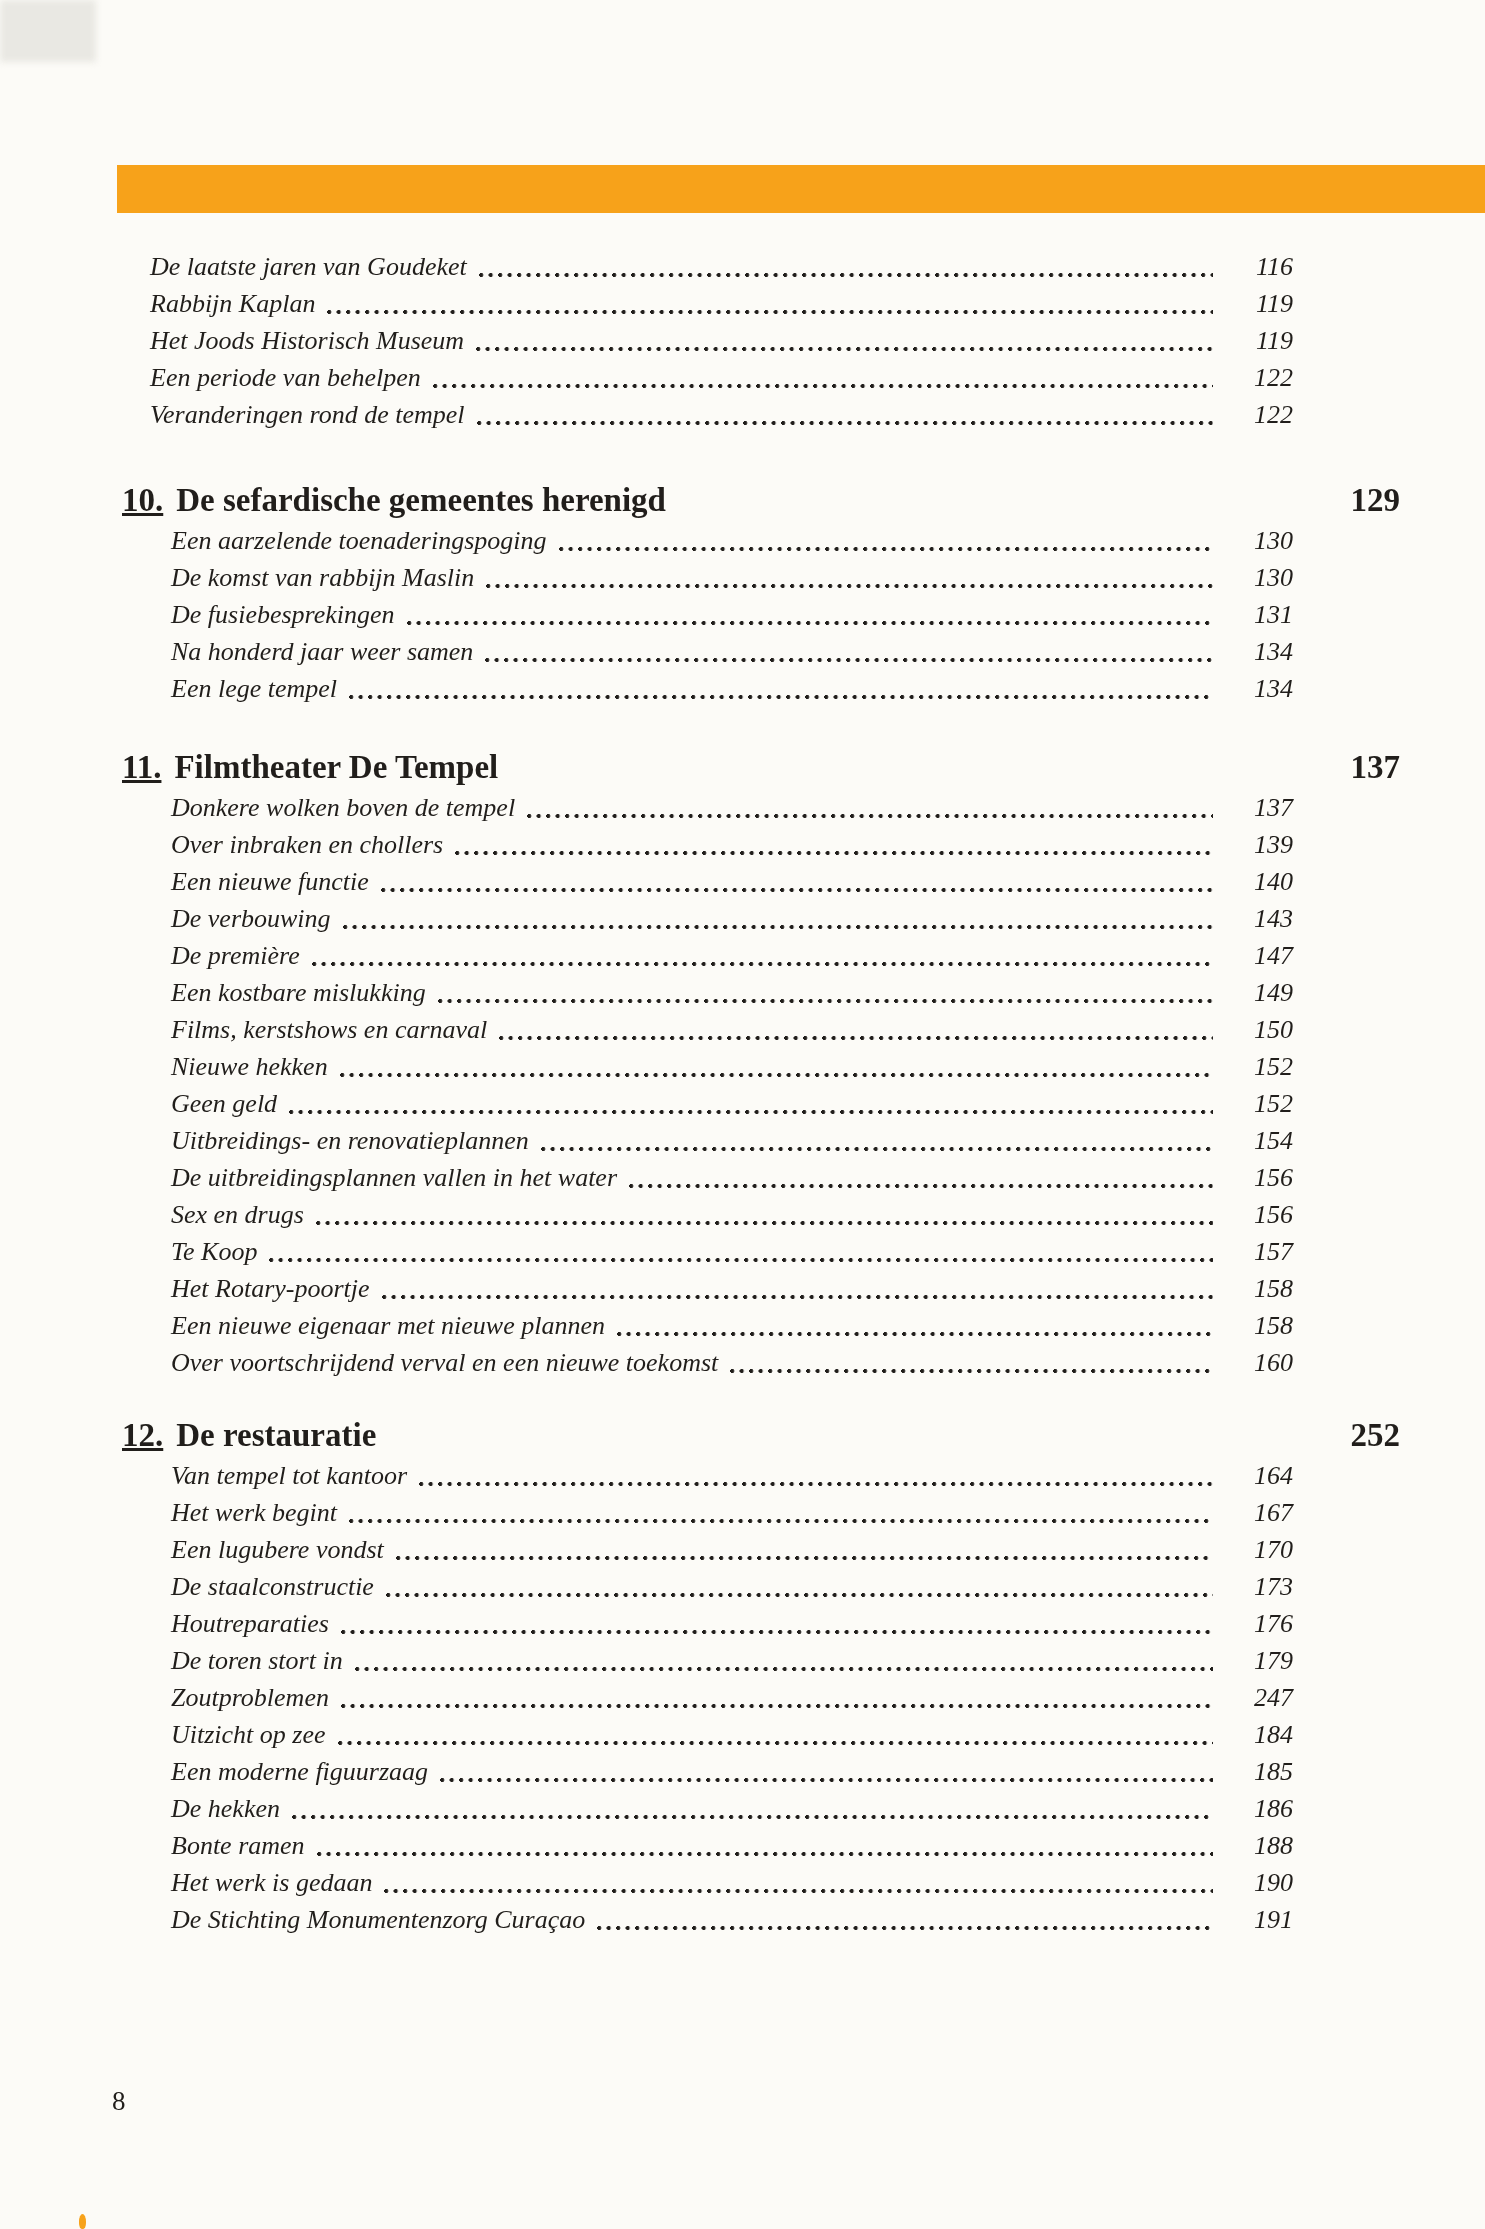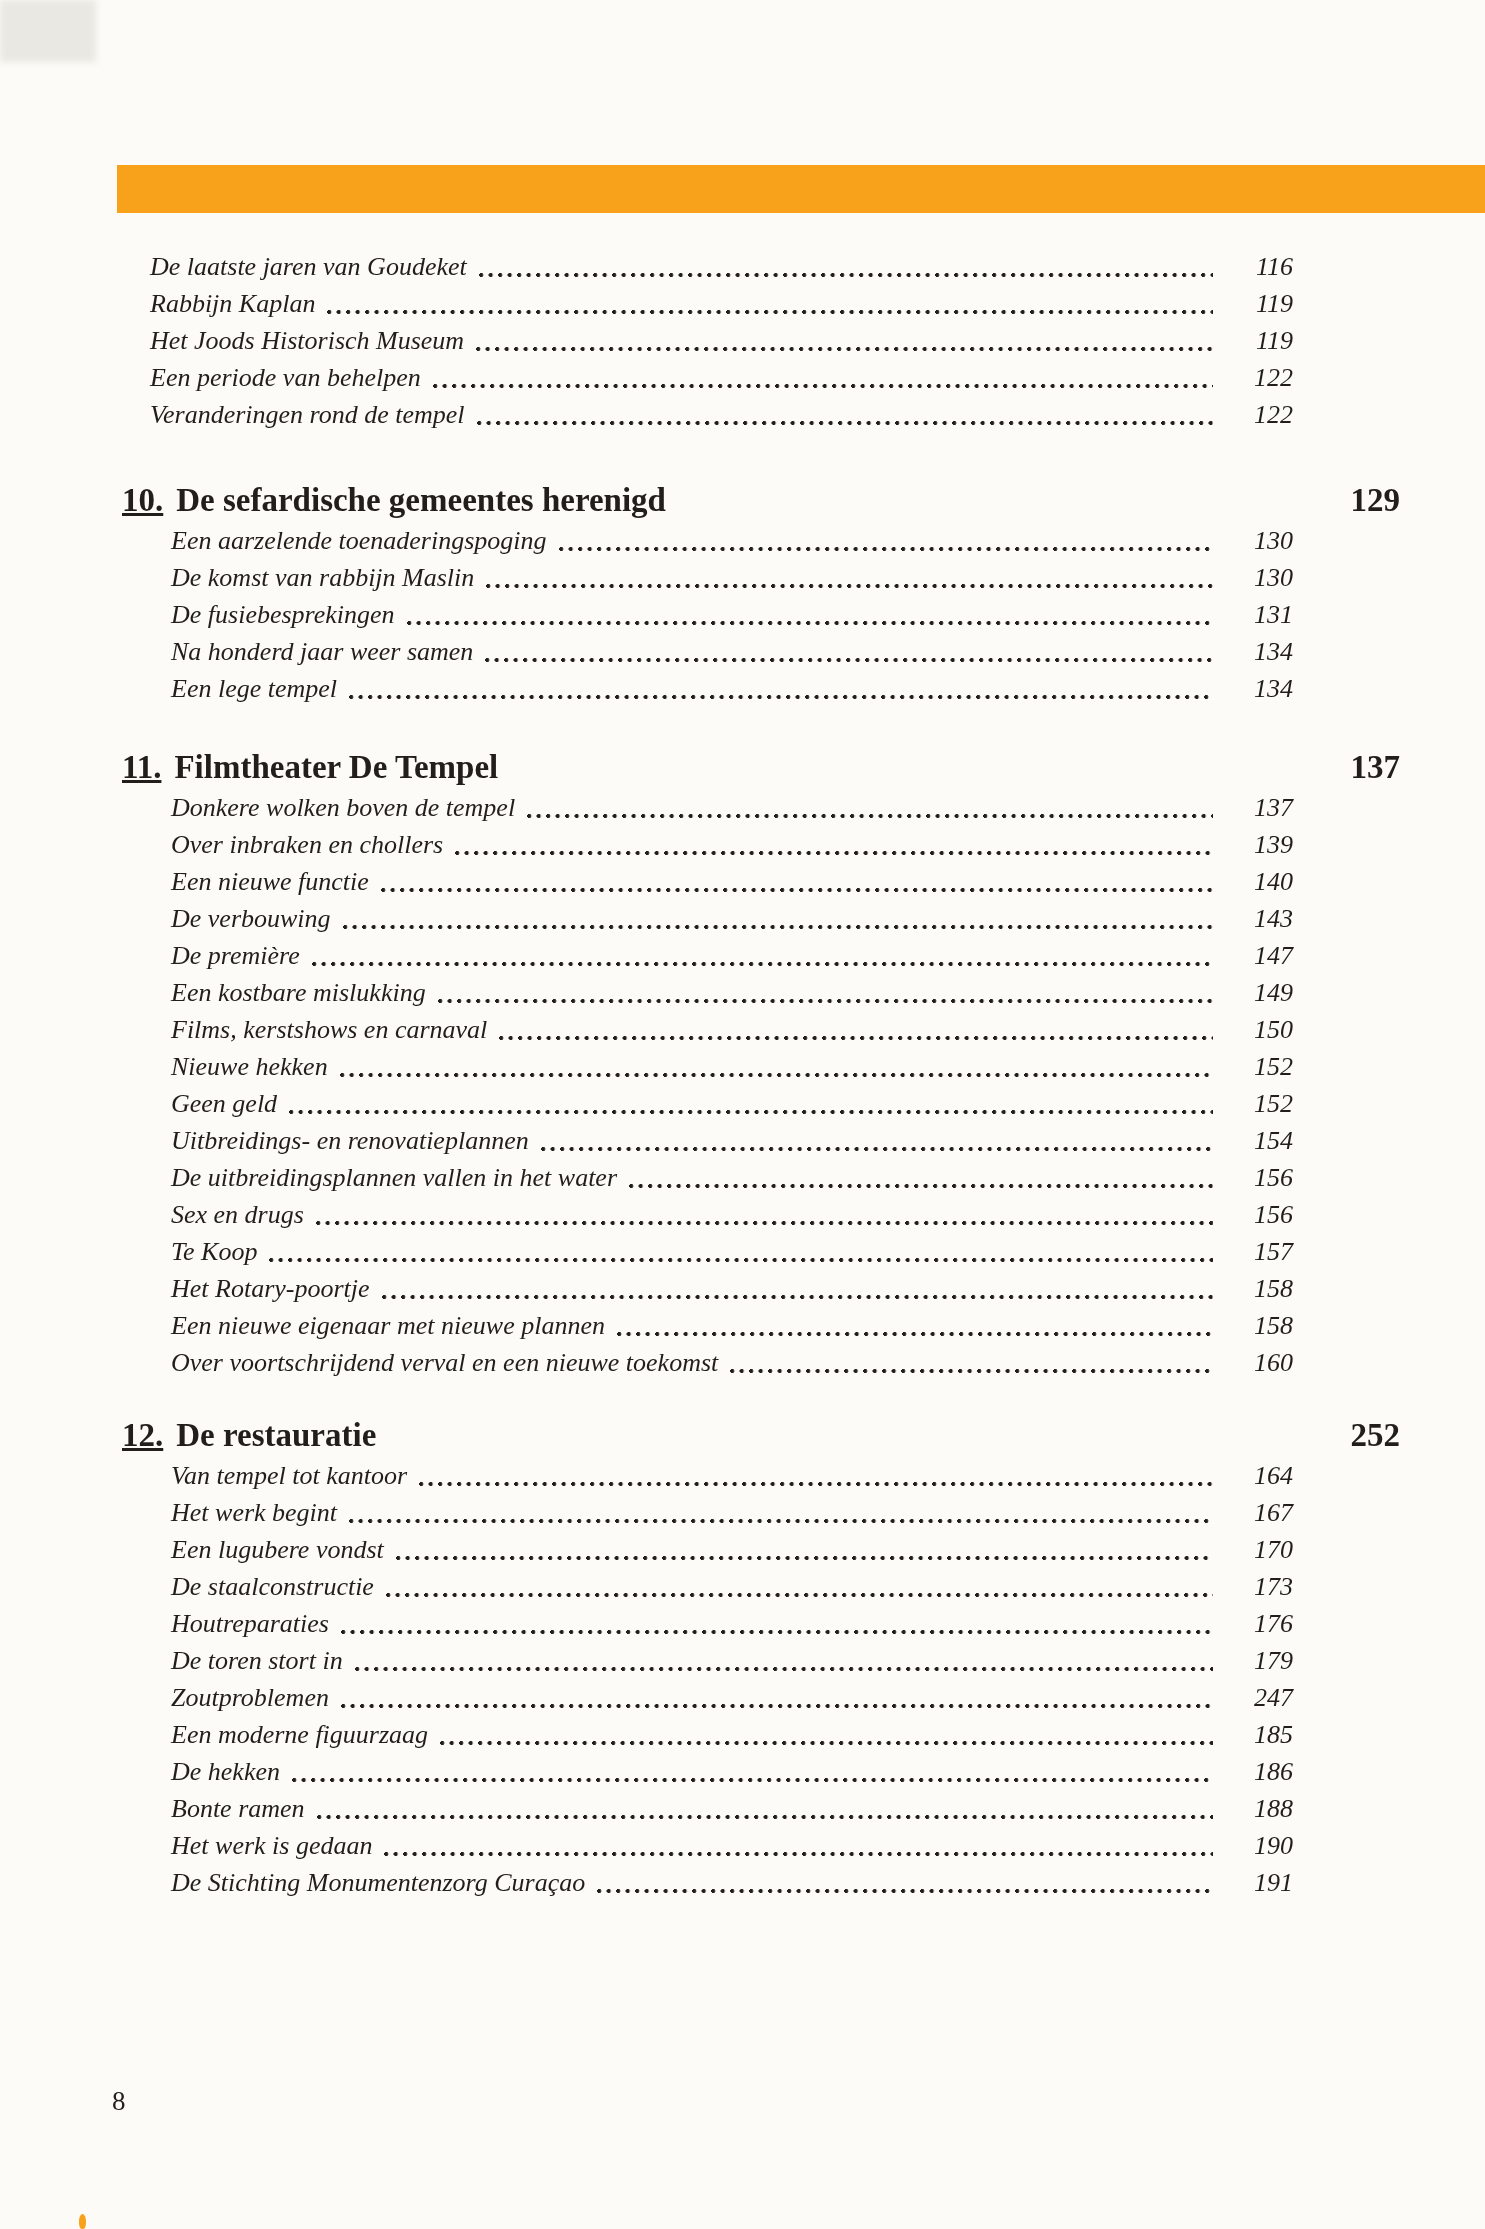--- a/index.html
+++ b/index.html
@@ -255,20 +255,25 @@
             <span class="toc-title">De toren stort in</span>
             <span class="leader"></span>
             <span class="toc-page">179</span>
           </div>
           <div class="toc-row">
             <span class="toc-title">Zoutproblemen</span>
             <span class="leader"></span>
             <span class="toc-page">247</span>
           </div>
           <div class="toc-row">
+            <span class="toc-title">Uitzicht op zee</span>
+            <span class="leader"></span>
+            <span class="toc-page">184</span>
+          </div>
+          <div class="toc-row">
             <span class="toc-title">Een moderne figuurzaag</span>
             <span class="leader"></span>
             <span class="toc-page">185</span>
           </div>
           <div class="toc-row">
             <span class="toc-title">De hekken</span>
             <span class="leader"></span>
             <span class="toc-page">186</span>
           </div>
           <div class="toc-row">

